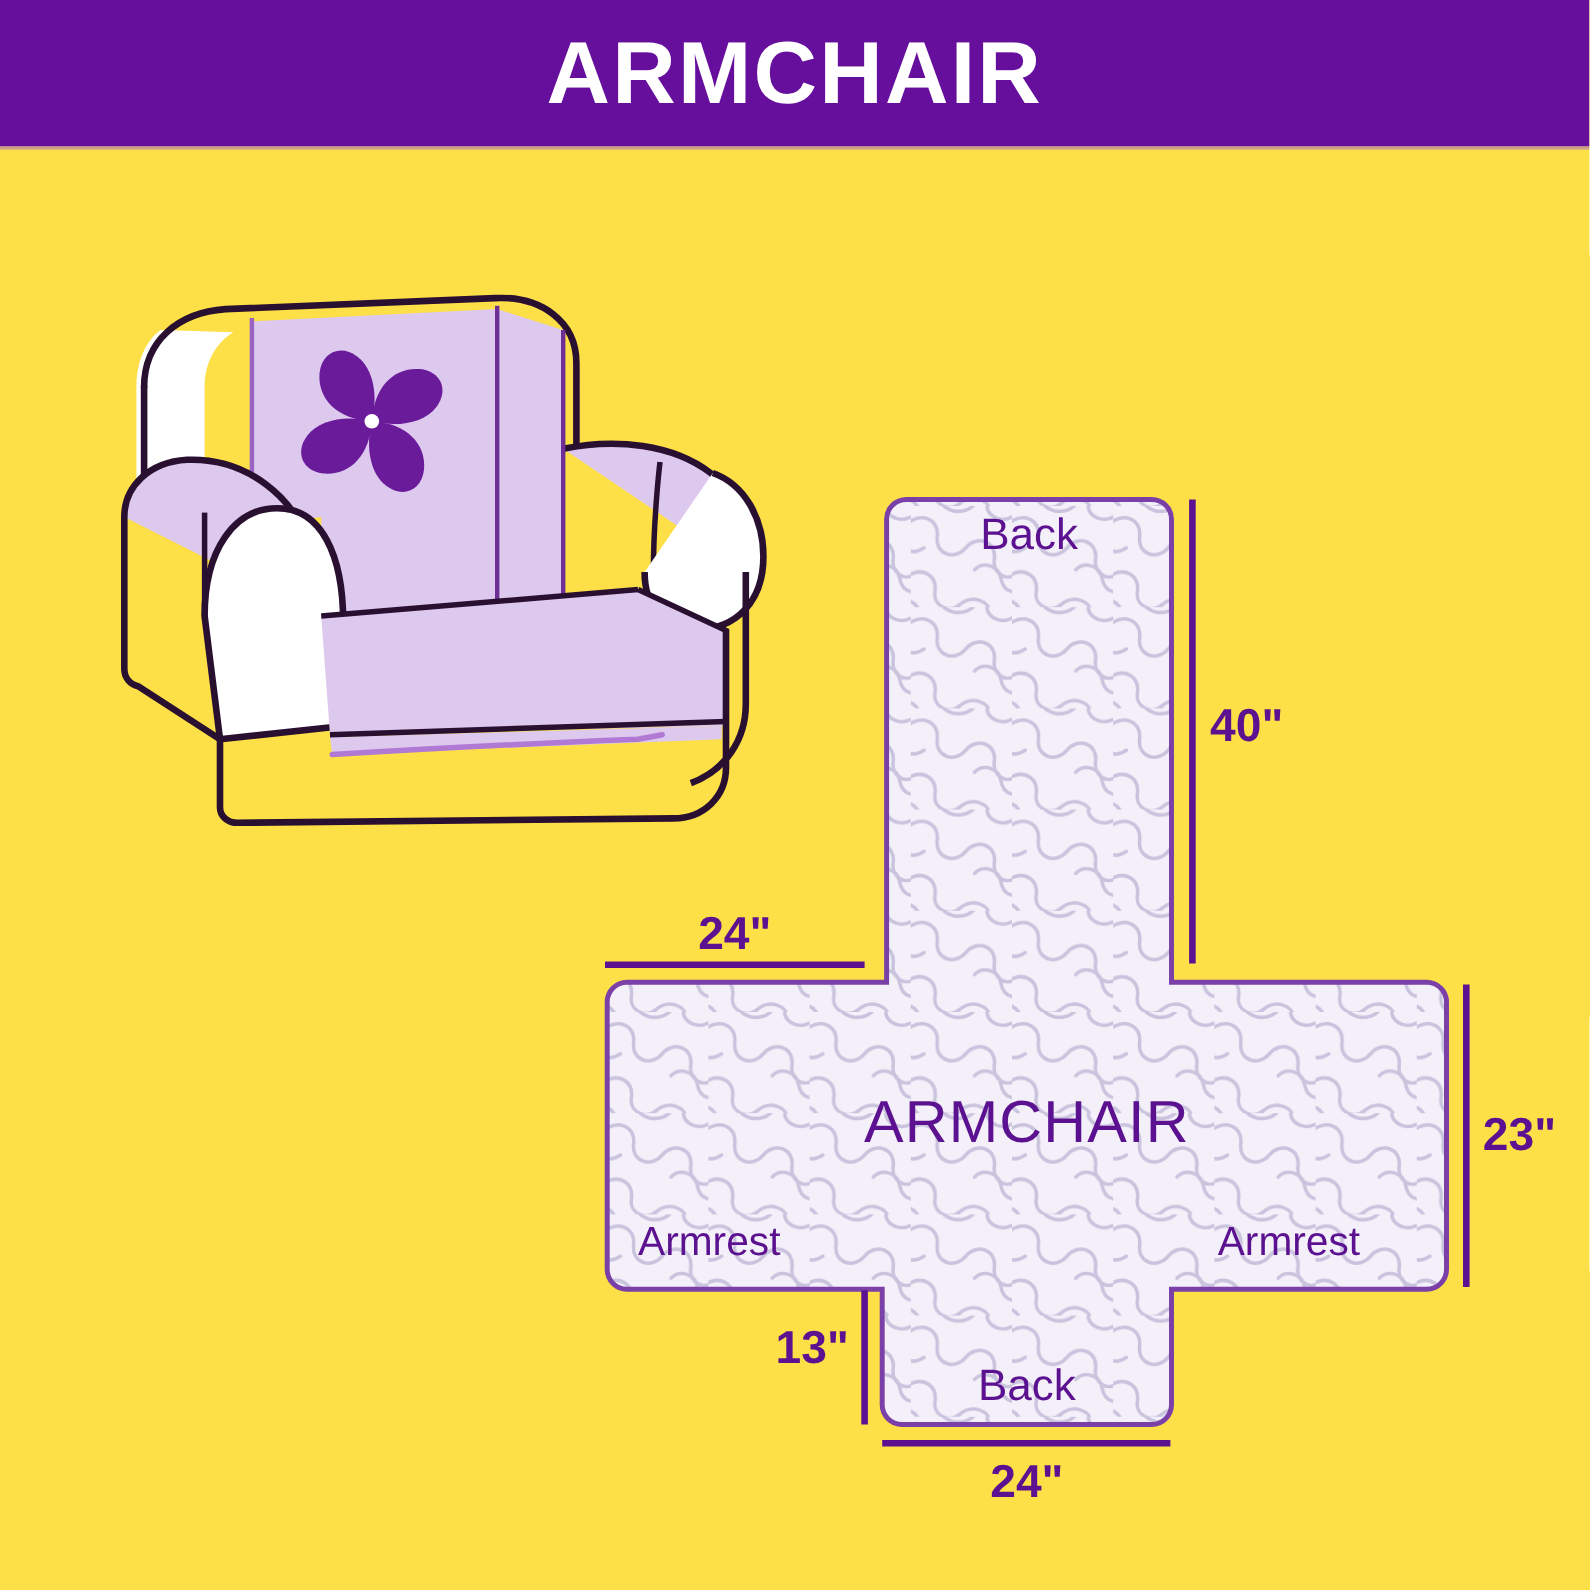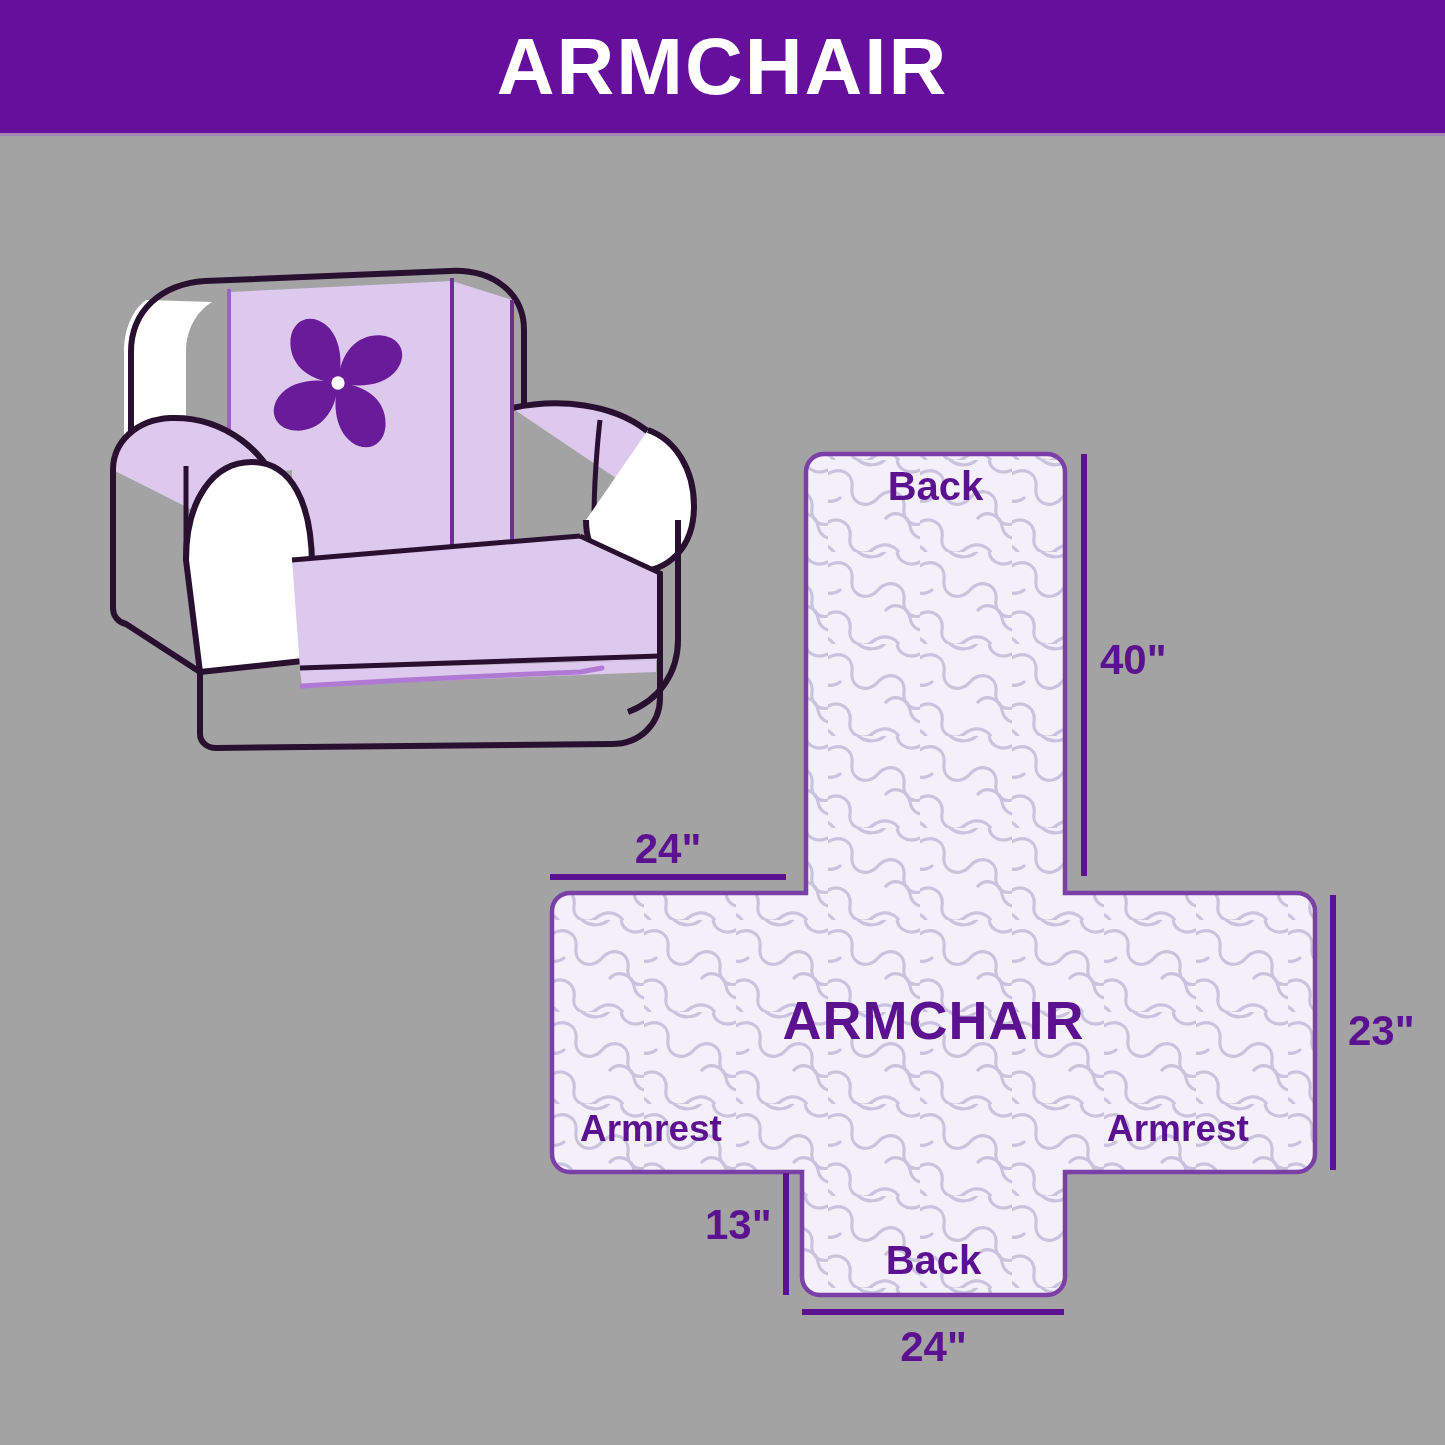--- a/index.html
+++ b/index.html
@@ -1,18 +1,18 @@
 <!DOCTYPE html>
 <html><head>
 <meta charset="utf-8">
 <style>
   html,body{margin:0;padding:0;background:#ffffff;}
   body{width:1445px;height:1445px;overflow:hidden;
        font-family:"Liberation Sans","DejaVu Sans",sans-serif;}
-  #page{position:relative;width:1445px;height:1445px;background:#a3a3a3;}
+  #page{position:relative;width:1445px;height:1445px;background:#fde047;}
 
   
   #header-banner{
     position:absolute;left:0;top:0;width:1445px;height:133px;
     background:#660f9c;
     display:flex;align-items:center;justify-content:center;
   }
   #header-title{
     color:#ffffff;font-size:80px;font-weight:bold;letter-spacing:2px;
     line-height:1;white-space:nowrap;
@@ -22,21 +22,21 @@
     background:#a46ac4;opacity:.55;
   }
 
   
   .svg-layer{position:absolute;left:0;top:0;width:1445px;height:1445px;}
   .dim-label{
     position:absolute;color:#5c1290;font-weight:bold;white-space:nowrap;
     font-size:42px;line-height:1;
   }
   .panel-label{
-    position:absolute;color:#5c1290;font-weight:bold;white-space:nowrap;
+    position:absolute;color:#5c1290;font-weight:normal;white-space:nowrap;
     line-height:1;
   }
 </style>
 </head>
 <body>
 
 <div id="page">
 
   <div id="header-banner">
     <div id="header-title">ARMCHAIR</div>

